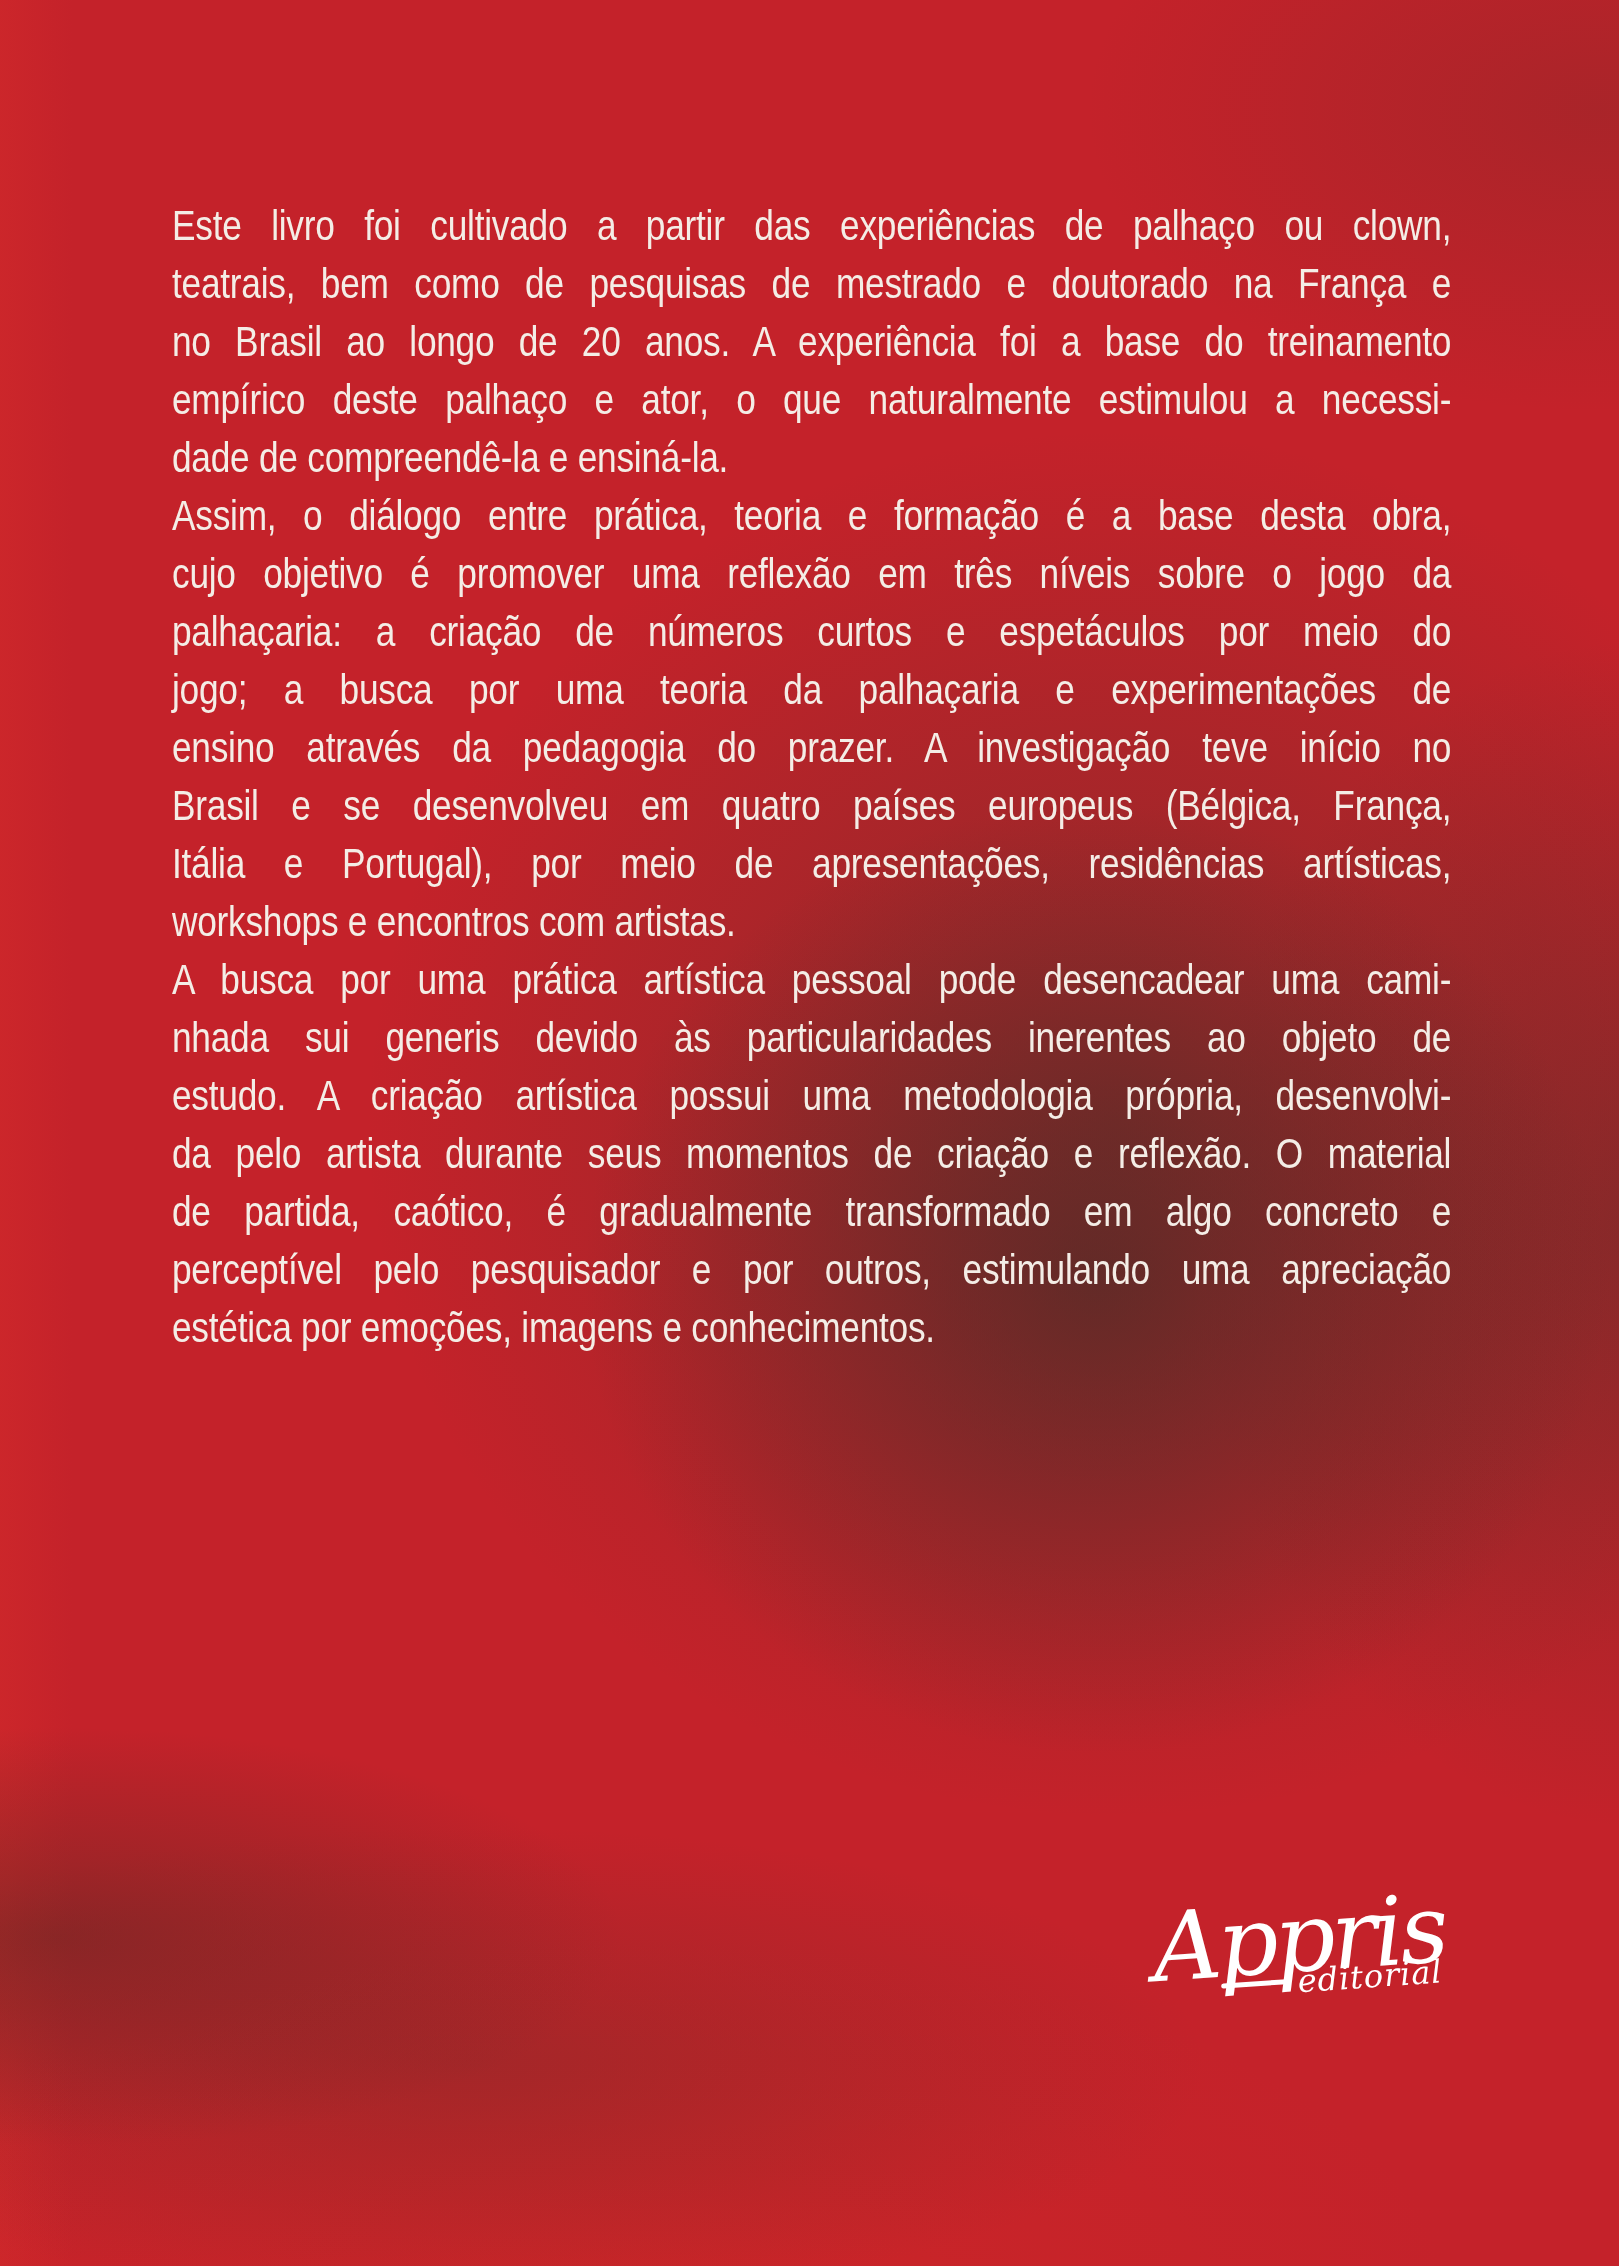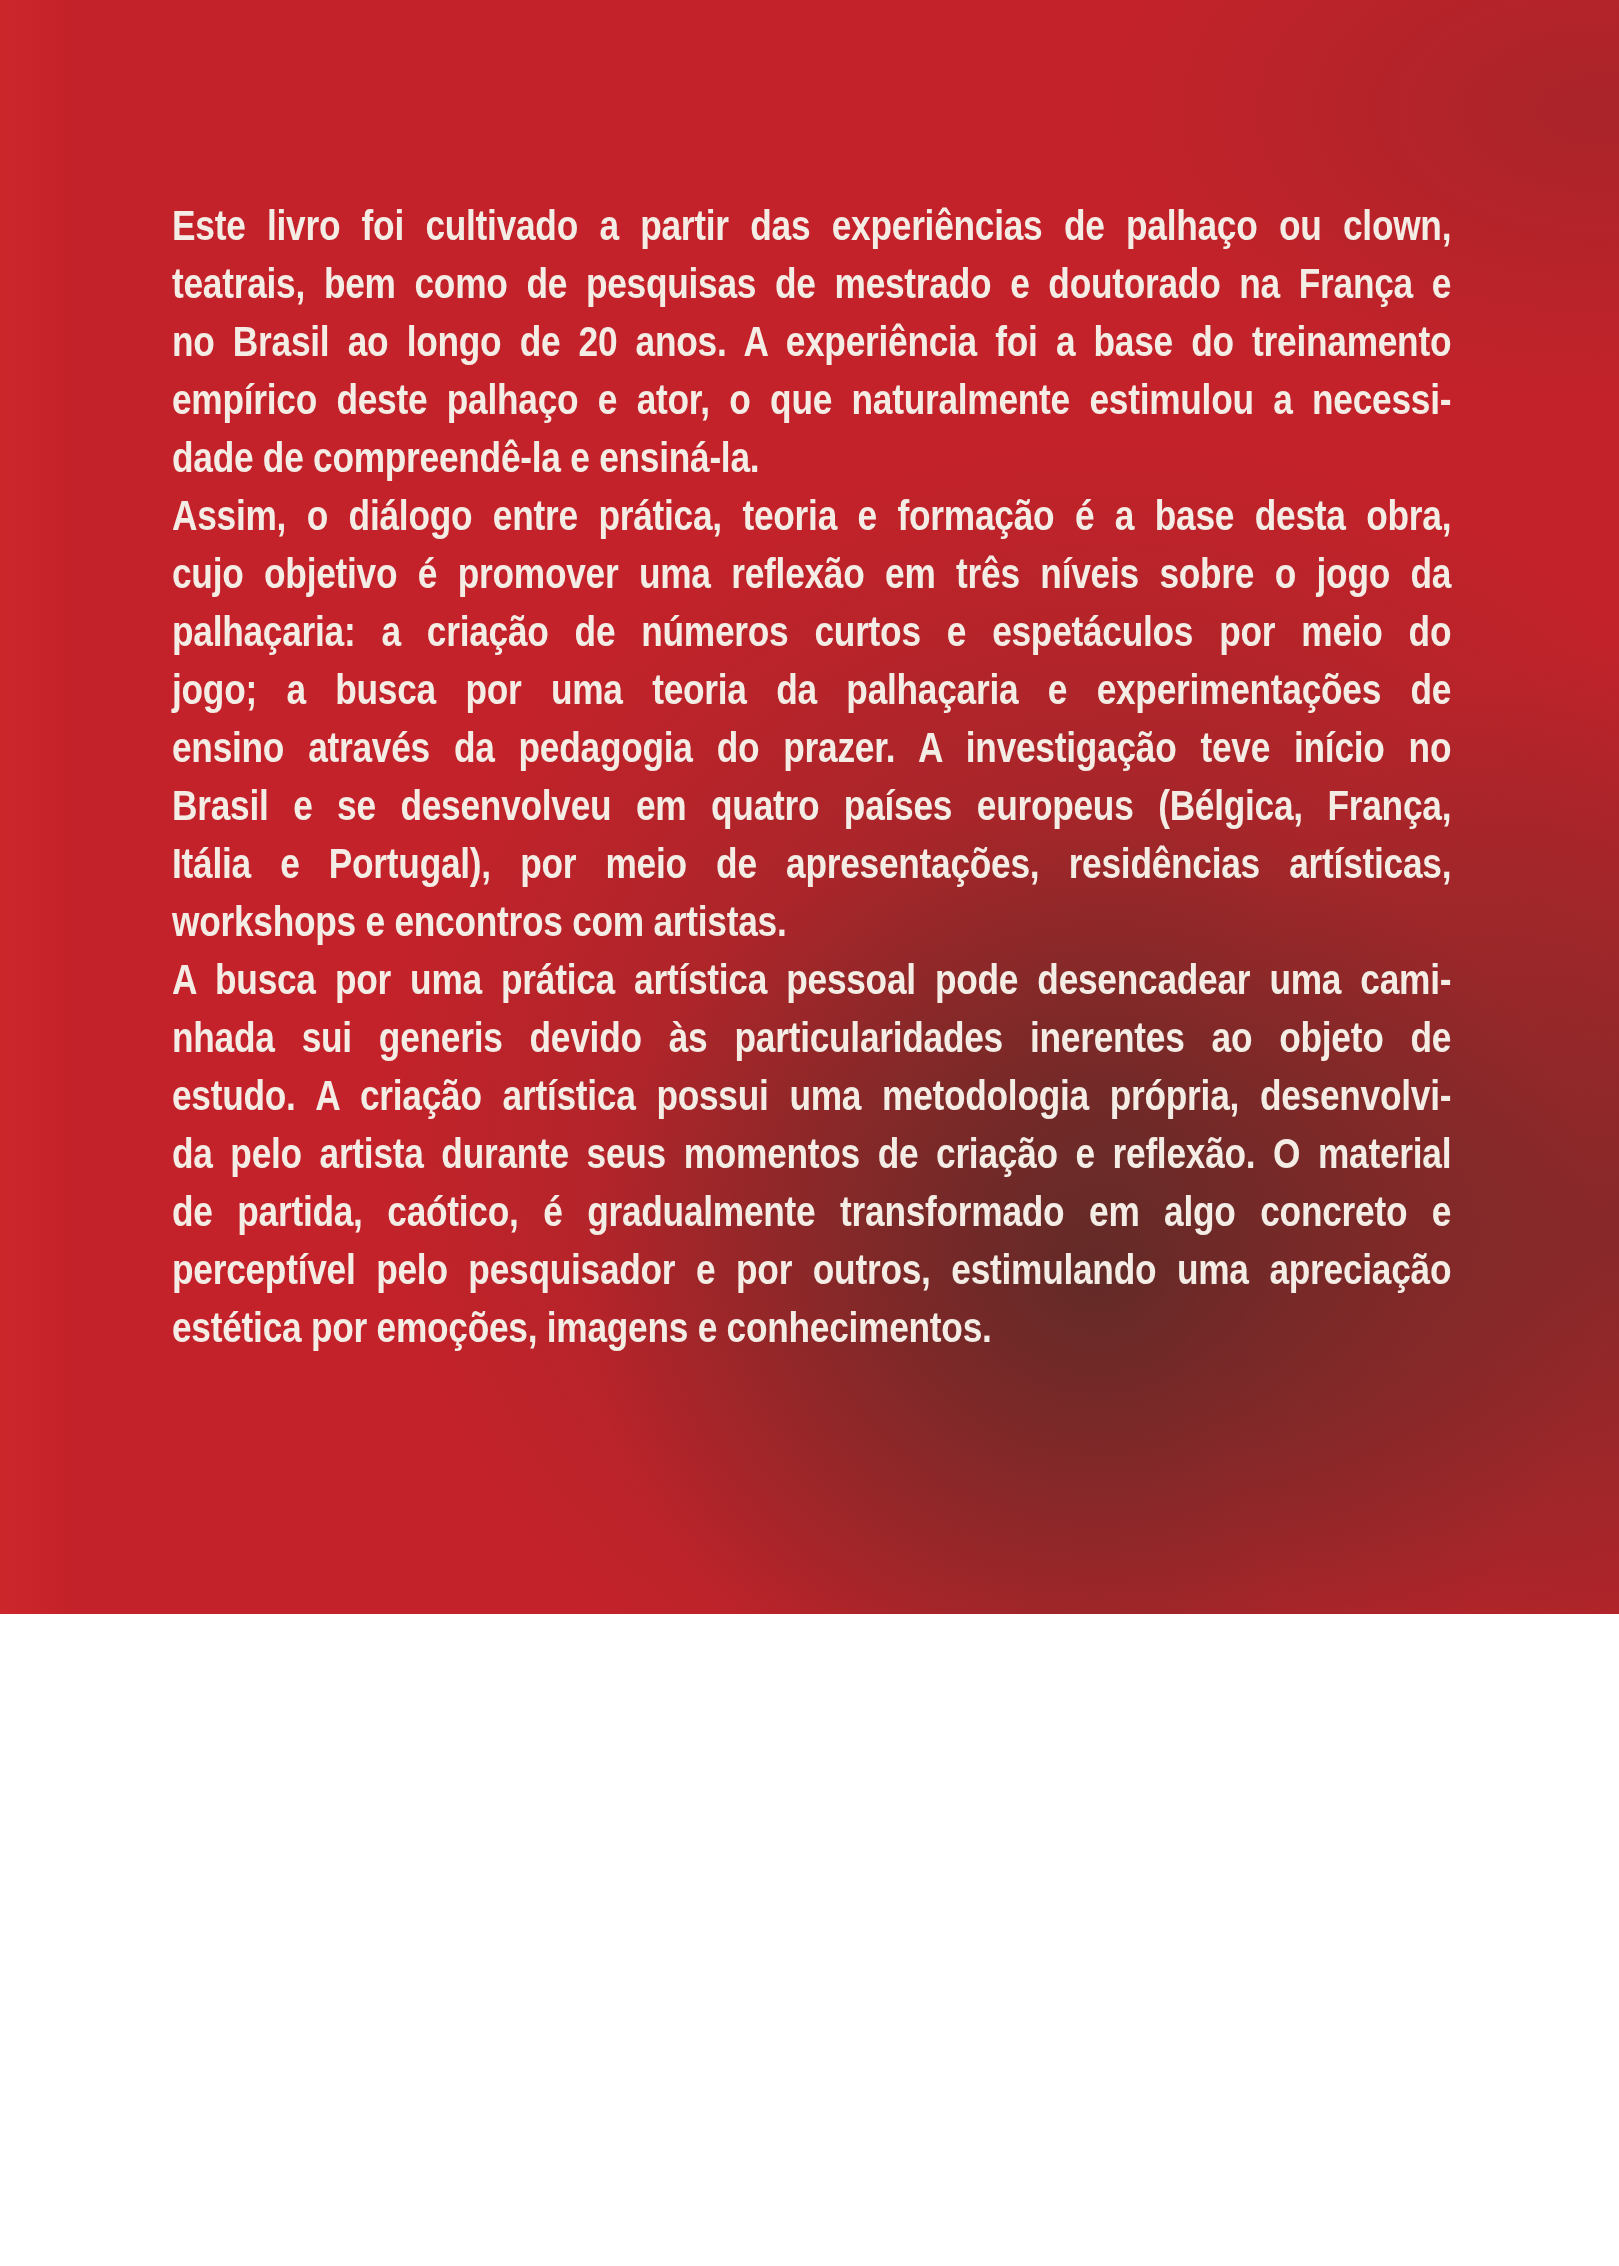--- a/index.html
+++ b/index.html
@@ -3,32 +3,31 @@
 <meta charset="utf-8">
 <style>
   html, body { margin: 0; padding: 0; }
   body {
     width: 1619px; height: 2266px;
     font-family: "Liberation Sans", sans-serif;
     overflow: hidden;
   }
   .page {
     position: relative;
-    width: 1619px; height: 1614px;
+    width: 1619px; height: 2266px;
     background:
       radial-gradient(512px 475px at 1096px 1279px, rgba(62,44,38,0.60) 0%, rgba(62,44,38,0) 100%),
       radial-gradient(749px 694px at 1115px 1124px, rgba(88,48,40,0.50) 0%, rgba(88,48,40,0) 100%),
       radial-gradient(439px 594px at 1636px 1234px, rgba(80,46,40,0.45) 0%, rgba(80,46,40,0) 100%),
       radial-gradient(512px 302px at 1599px 110px, rgba(130,40,40,0.40) 0%, rgba(130,40,40,0) 100%),
       radial-gradient(567px 210px at 55px 1937px, rgba(86,40,34,0.50) 0%, rgba(86,40,34,0) 100%),
       radial-gradient(731px 238px at 475px 2065px, rgba(100,45,38,0.35) 0%, rgba(100,45,38,0) 100%),
       linear-gradient(90deg, rgba(222,48,44,0.30) 0px, rgba(222,48,44,0) 73px),
       radial-gradient(822px 365px at 640px 2303px, rgba(214,43,36,0.35) 0%, rgba(214,43,36,0) 100%),
       #c4222a;
-    font-weight: bold;
   }
   .textblock {
     position: absolute;
     left: 172px; top: 196px;
     width: 1560px;                 
     transform: scaleX(0.82);
     transform-origin: 0 0;
     font-size: 43px;
     line-height: 58px;
     letter-spacing: -0.3px;

